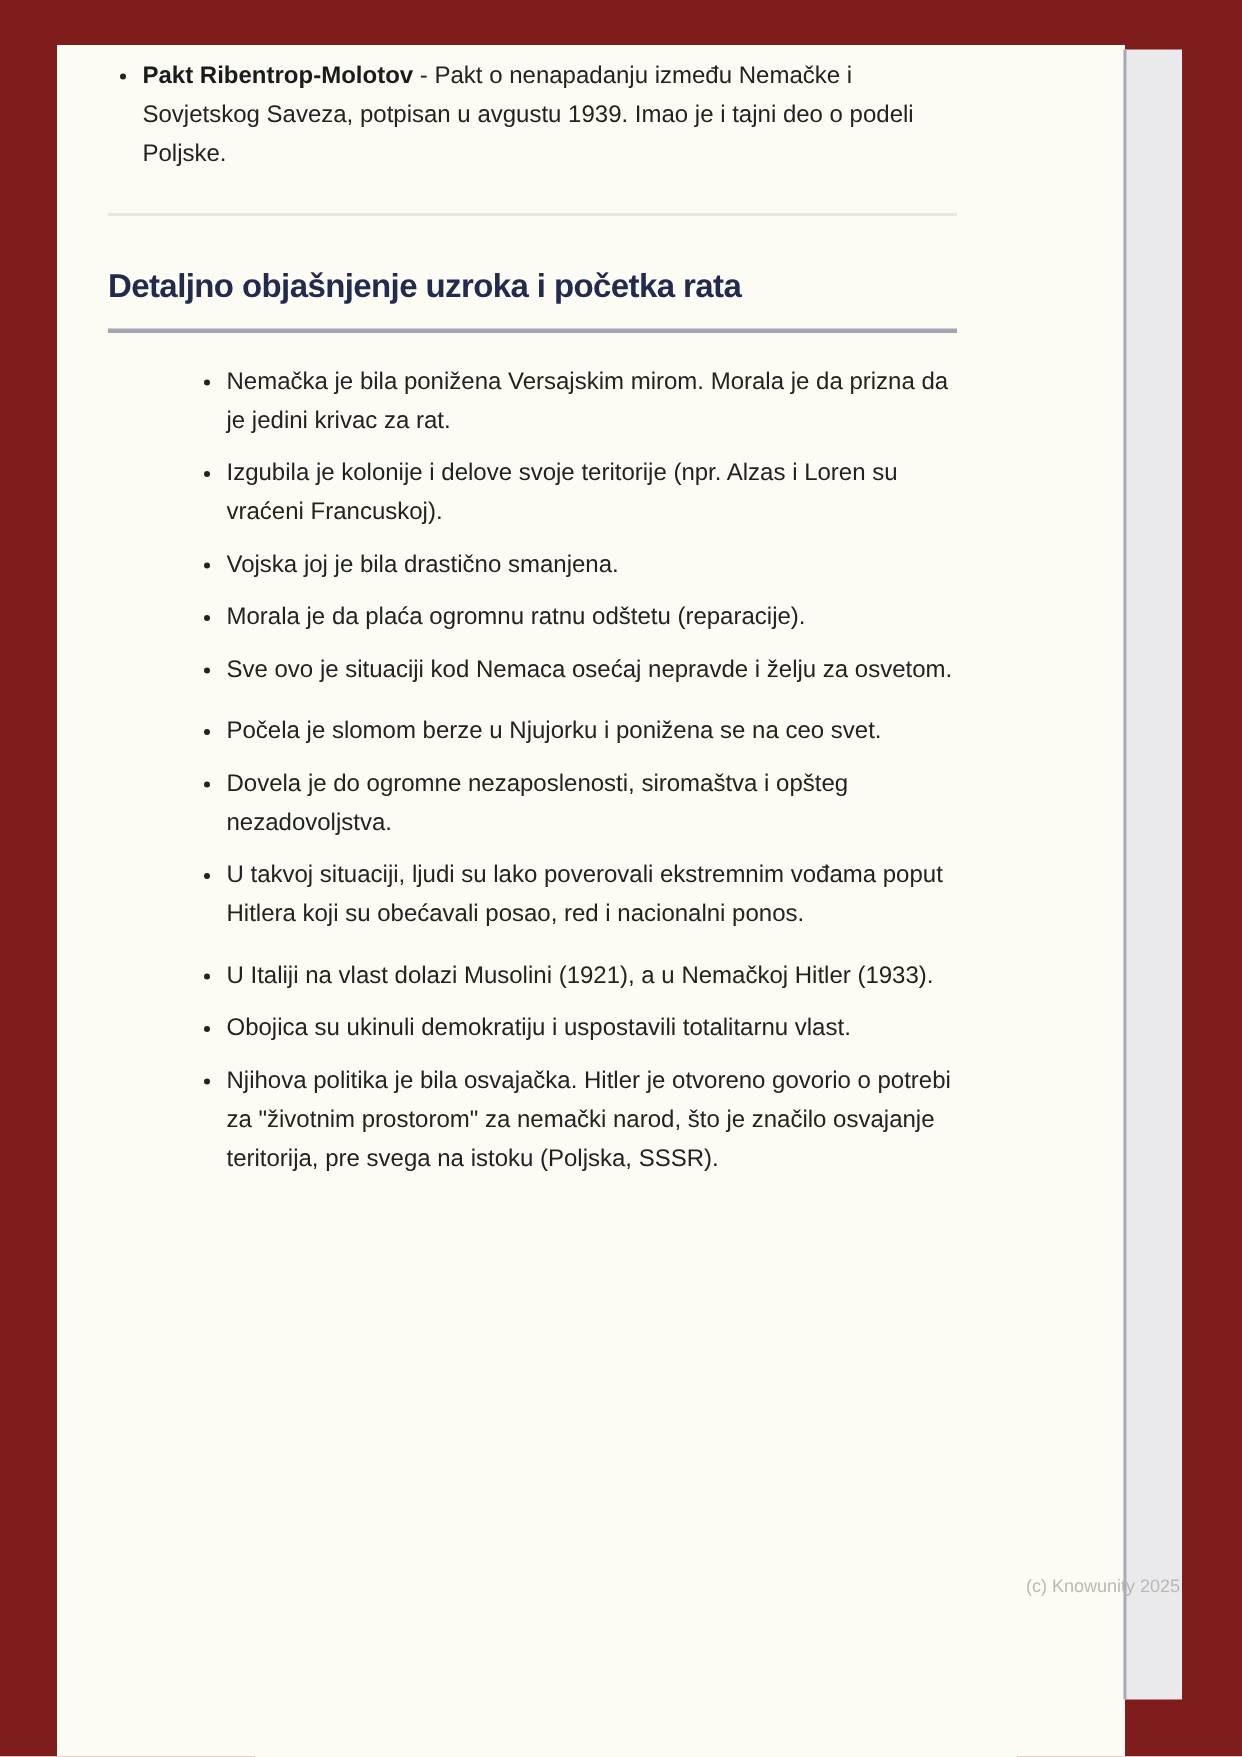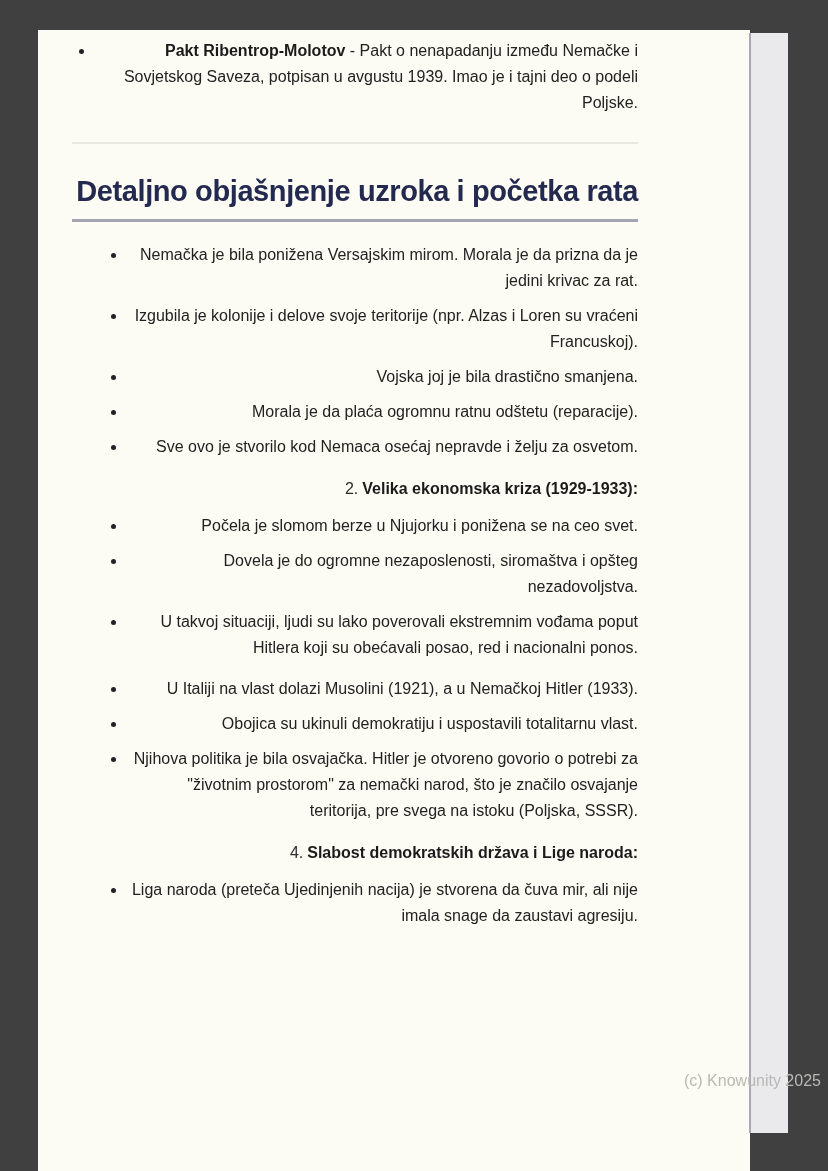--- a/index.html
+++ b/index.html
@@ -9,22 +9,21 @@
     width: 828px;
     height: 1171px;
     overflow: hidden;
     font-family: "Liberation Sans", "DejaVu Sans", sans-serif;
     -webkit-font-smoothing: antialiased;
   }
   .viewport {
     position: relative;
     width: 828px;
     height: 1171px;
-    background: #404040;
-    text-align: right;
+    background: #7f1d1d;
   }
   .doc-page {
     position: absolute;
     left: 38px;
     top: 30px;
     width: 712px;
     height: 1141px;
     background: #fdfcf4;
   }
   .scroll-strip {
@@ -53,21 +52,21 @@
   }
   ul.intro-list li { line-height: 26px; }
   .intro-lead { font-weight: 700; color: #1b1b1b; }
   .rule-light {
     border: none;
     border-top: 2px solid #e9e7e1;
     margin: 26px 0 0;
   }
   h1.section-title {
     margin: 28px 0 0;
-    font-size: 29px;
+    font-size: 22px;
     line-height: 38px;
     letter-spacing: -0.4px;
     font-weight: 700;
     color: #242a4f;
   }
   .rule-dark {
     border: none;
     height: 2.5px;
     background: #a4a4b2;
     margin: 9px 0 0;
@@ -89,27 +88,28 @@
   .oitem-num { color: #2b2b2b; margin-right: 4px; }
   .oitem-label { font-weight: 700; color: #1b1b1b; }
   ul.blist {
     list-style: disc outside;
     margin: 11px 0 0;
     padding-left: 55px;
   }
   ul.blist li {
     line-height: 26px;
     margin-bottom: 9px;
+    margin-left: 24px;
   }
   ul.blist li:last-child { margin-bottom: 0; }
   .watermark {
     position: absolute;
     left: 684px;
-    top: 1074px;
-    font-size: 16px;
+    top: 1050px;
+    font-size: 12px;
     line-height: 14px;
     color: #b8b8b6;
     z-index: 5;
     white-space: nowrap;
   }
 </style>
 </head>
 <body>
 
 <div class="viewport">
@@ -132,51 +132,40 @@
 
 
       <div class="olist">
 
         <div class="oitem">
           <ul class="blist">
             <li>Nemačka je bila ponižena Versajskim mirom. Morala je da prizna da je jedini krivac za rat.</li>
             <li>Izgubila je kolonije i delove svoje teritorije (npr. Alzas i Loren su vraćeni Francuskoj).</li>
             <li>Vojska joj je bila drastično smanjena.</li>
             <li>Morala je da plaća ogromnu ratnu odštetu (reparacije).</li>
-            <li>Sve ovo je stvorilo kod Nemaca osećaj nepravde i želju za osvetom.</li>
+            <li>Sve ovo je situaciji kod Nemaca osećaj nepravde i želju za osvetom.</li>
           </ul>
         </div>
 
         <div class="oitem">
-          <div class="oitem-head">
-            <span class="oitem-num">2.</span><span class="oitem-label">Velika ekonomska kriza (1929-1933):</span>
-          </div>
           <ul class="blist">
             <li>Počela je slomom berze u Njujorku i ponižena se na ceo svet.</li>
             <li>Dovela je do ogromne nezaposlenosti, siromaštva i opšteg nezadovoljstva.</li>
             <li>U takvoj situaciji, ljudi su lako poverovali ekstremnim vođama poput Hitlera koji su obećavali posao, red i nacionalni ponos.</li>
           </ul>
         </div>
 
         <div class="oitem">
           <ul class="blist">
             <li>U Italiji na vlast dolazi Musolini (1921), a u Nemačkoj Hitler (1933).</li>
             <li>Obojica su ukinuli demokratiju i uspostavili totalitarnu vlast.</li>
             <li>Njihova politika je bila osvajačka. Hitler je otvoreno govorio o potrebi za "životnim prostorom" za nemački narod, što je značilo osvajanje teritorija, pre svega na istoku (Poljska, SSSR).</li>
           </ul>
         </div>
 
-        <div class="oitem">
-          <div class="oitem-head">
-            <span class="oitem-num">4.</span><span class="oitem-label">Slabost demokratskih država i Lige naroda:</span>
-          </div>
-          <ul class="blist">
-            <li>Liga naroda (preteča Ujedinjenih nacija) je stvorena da čuva mir, ali nije imala snage da zaustavi agresiju.</li>
-          </ul>
-        </div>
 
       </div>
     </div>
   </div>
 
   <div class="scroll-strip"></div>
 
   <div class="watermark">(c) Knowunity 2025</div>
 
 </div>

